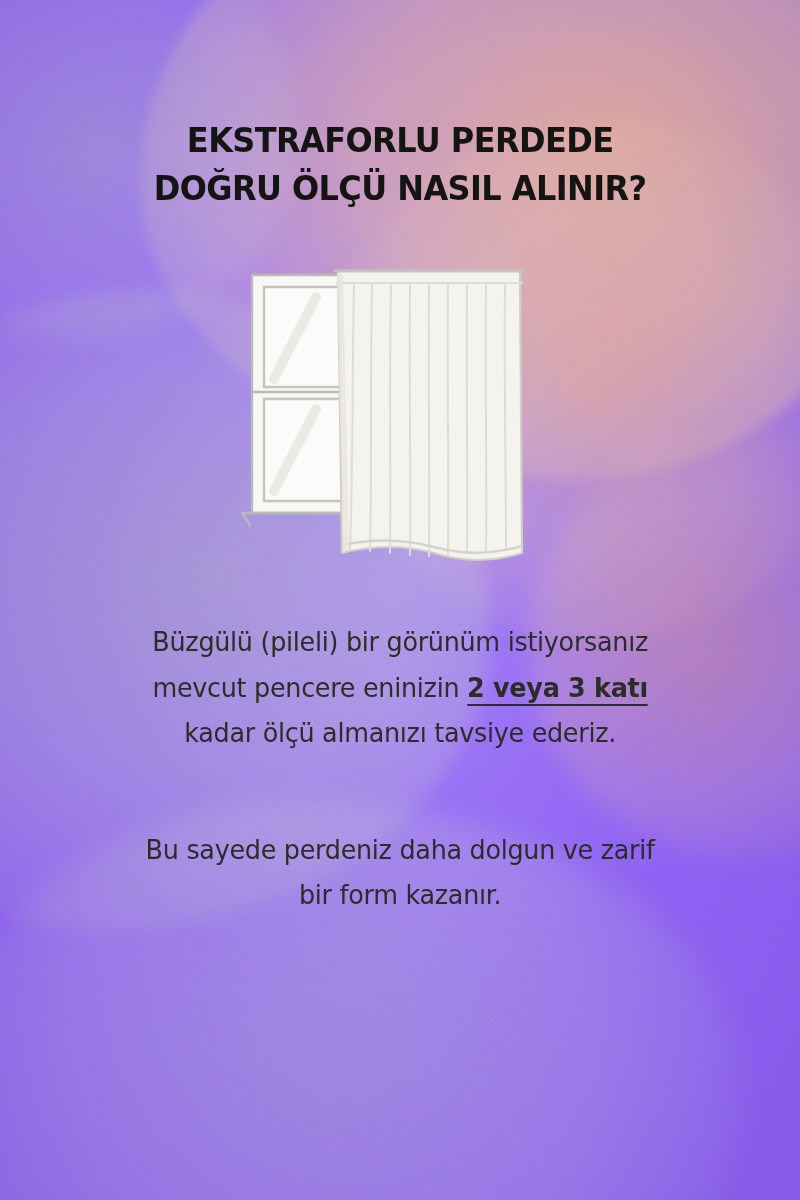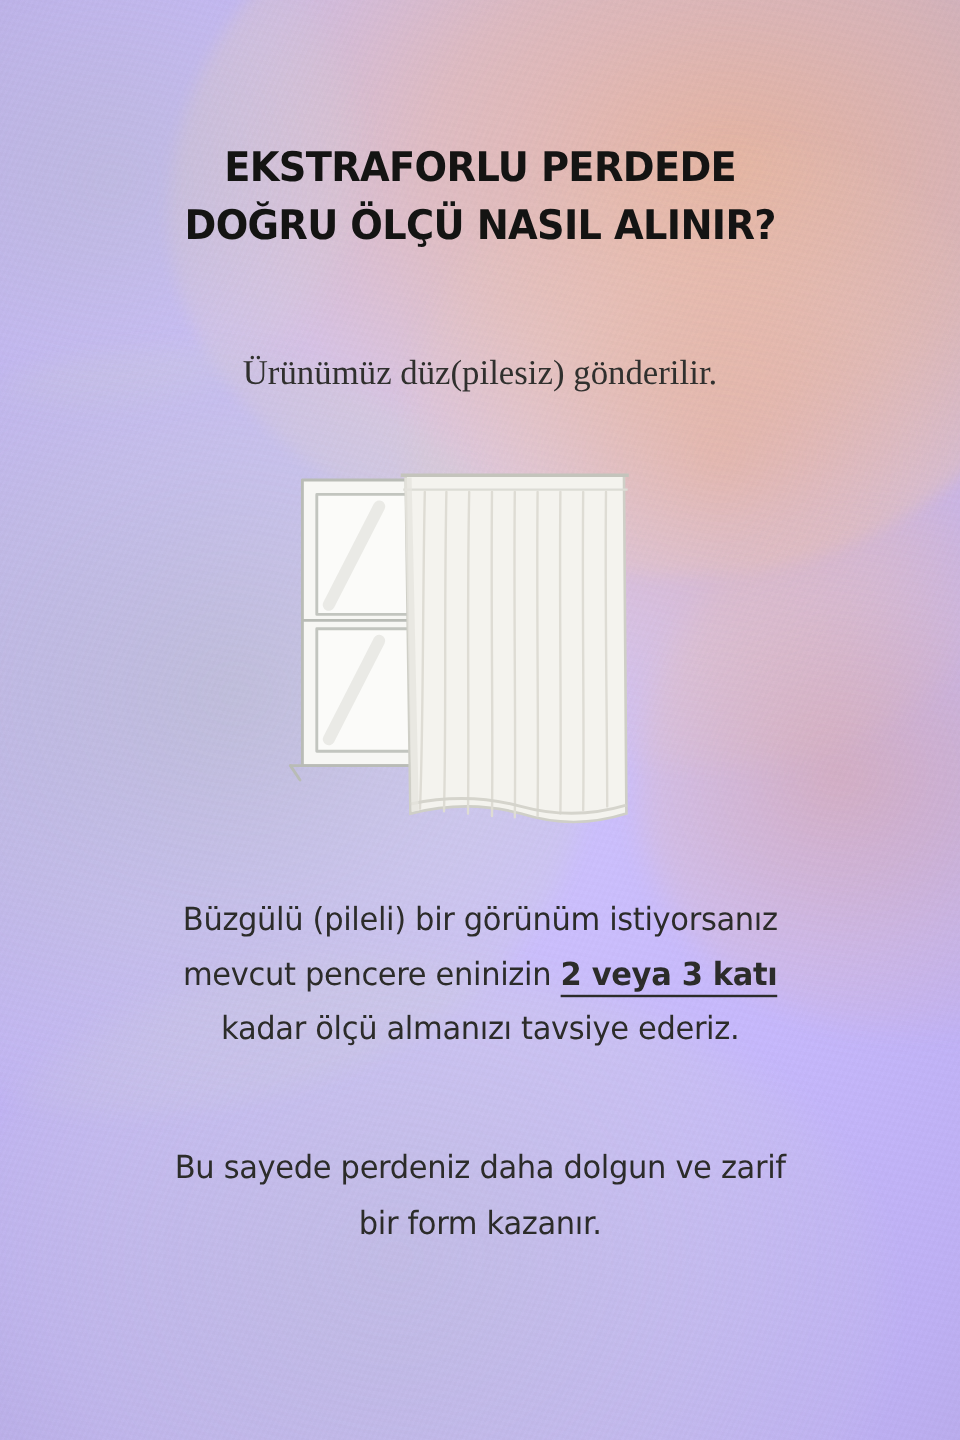--- a/index.html
+++ b/index.html
@@ -12,21 +12,21 @@
     overflow: hidden;
     font-family: "Liberation Serif", serif;
     background: #efefe9;
   }
 
   .poster {
     position: relative;
     width: 800px;
     height: 1200px;
     overflow: hidden;
-    background: #c4b5fd;
+    background: #8b5cf6;
   }
 
   
   .wash {
     position: absolute;
     pointer-events: none;
   }
   .wash-peach-top {
     top: -140px;
     right: -120px;
@@ -221,21 +221,20 @@
   <div class="wash wash-paper-grain"></div>
   <div class="wash wash-vignette"></div>
 
   <div class="content">
 
     <h1 class="headline">
       <span class="line">EKSTRAFORLU PERDEDE</span>
       <span class="line">DOĞRU ÖLÇÜ NASIL ALINIR?</span>
     </h1>
 
-    <p class="subline">Ürünümüz düz(pilesiz) gönderilir.</p>
 
     <div class="illustration">
       <svg viewBox="0 0 360 340" xmlns="http://www.w3.org/2000/svg" aria-hidden="true">
         <g fill="none" stroke="#b9bcb6" stroke-width="2.4" stroke-linejoin="round" stroke-linecap="round">
 
           <rect x="32" y="22" width="150" height="238" fill="#f7f7f4" stroke="#b9bcb6"></rect>
 
           <rect x="44" y="34" width="126" height="100" fill="#fbfbf9" stroke="#c2c5bf"></rect>
 
           <rect x="44" y="146" width="126" height="102" fill="#fbfbf9" stroke="#c2c5bf"></rect>

